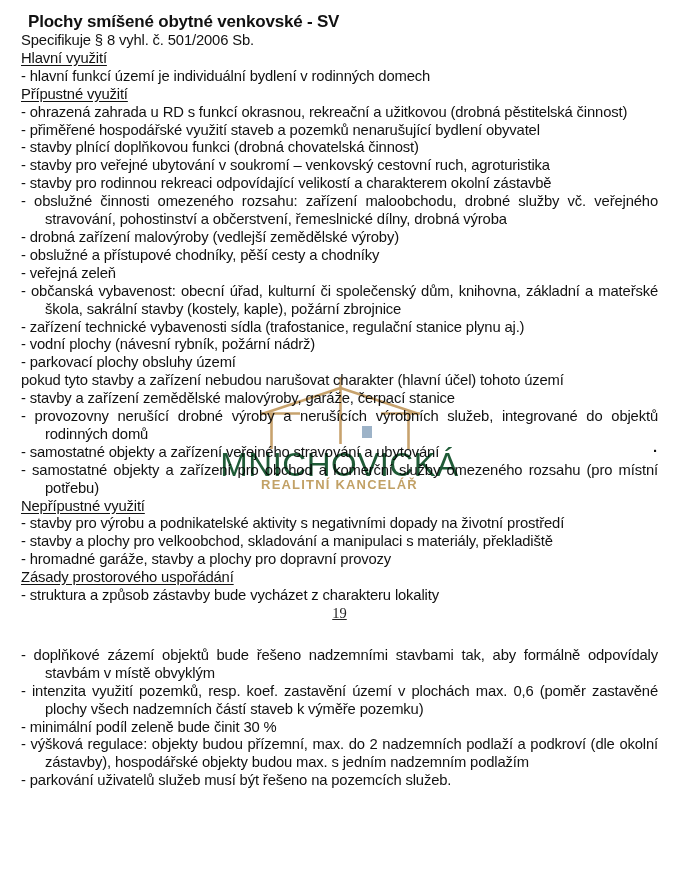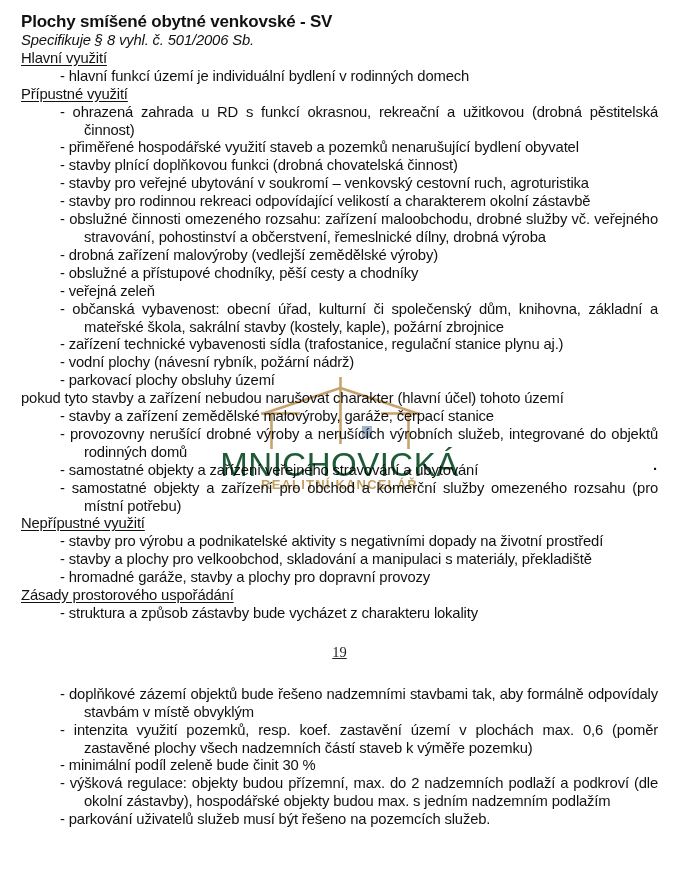--- a/index.html
+++ b/index.html
@@ -17,41 +17,40 @@
   }
   .content {
     position: relative;
     padding: 12px 21px 0 21px;
   }
   .doc-title {
     font-weight: bold;
     font-size: 17px;
     line-height: 20px;
     letter-spacing: -0.2px;
+    margin-left: 7px;
   }
-  .line { white-space: nowrap; font-style: italic; }
+  .line { white-space: nowrap; }
   .heading { }
   .heading > span { text-decoration: underline; text-underline-offset: 2px; }
   .item {
     padding-left: 24px;
     text-indent: -24px;
     text-align: justify;
-    margin-left: 39px;
   }
   .para { text-align: justify; }
   .rel { position: relative; }
   .stray-dot {
     position: absolute;
     right: 1px;
     top: -5px;
     text-indent: 0;
     font-weight: bold;
   }
   .page-number {
-    margin-top: 21px;
     margin-bottom: 24px;
     text-align: center;
     font-family: "Liberation Serif", serif;
     font-size: 14.5px;
     letter-spacing: 0;
     color: #222;
     text-decoration: underline;
   }
   
   .watermark {

